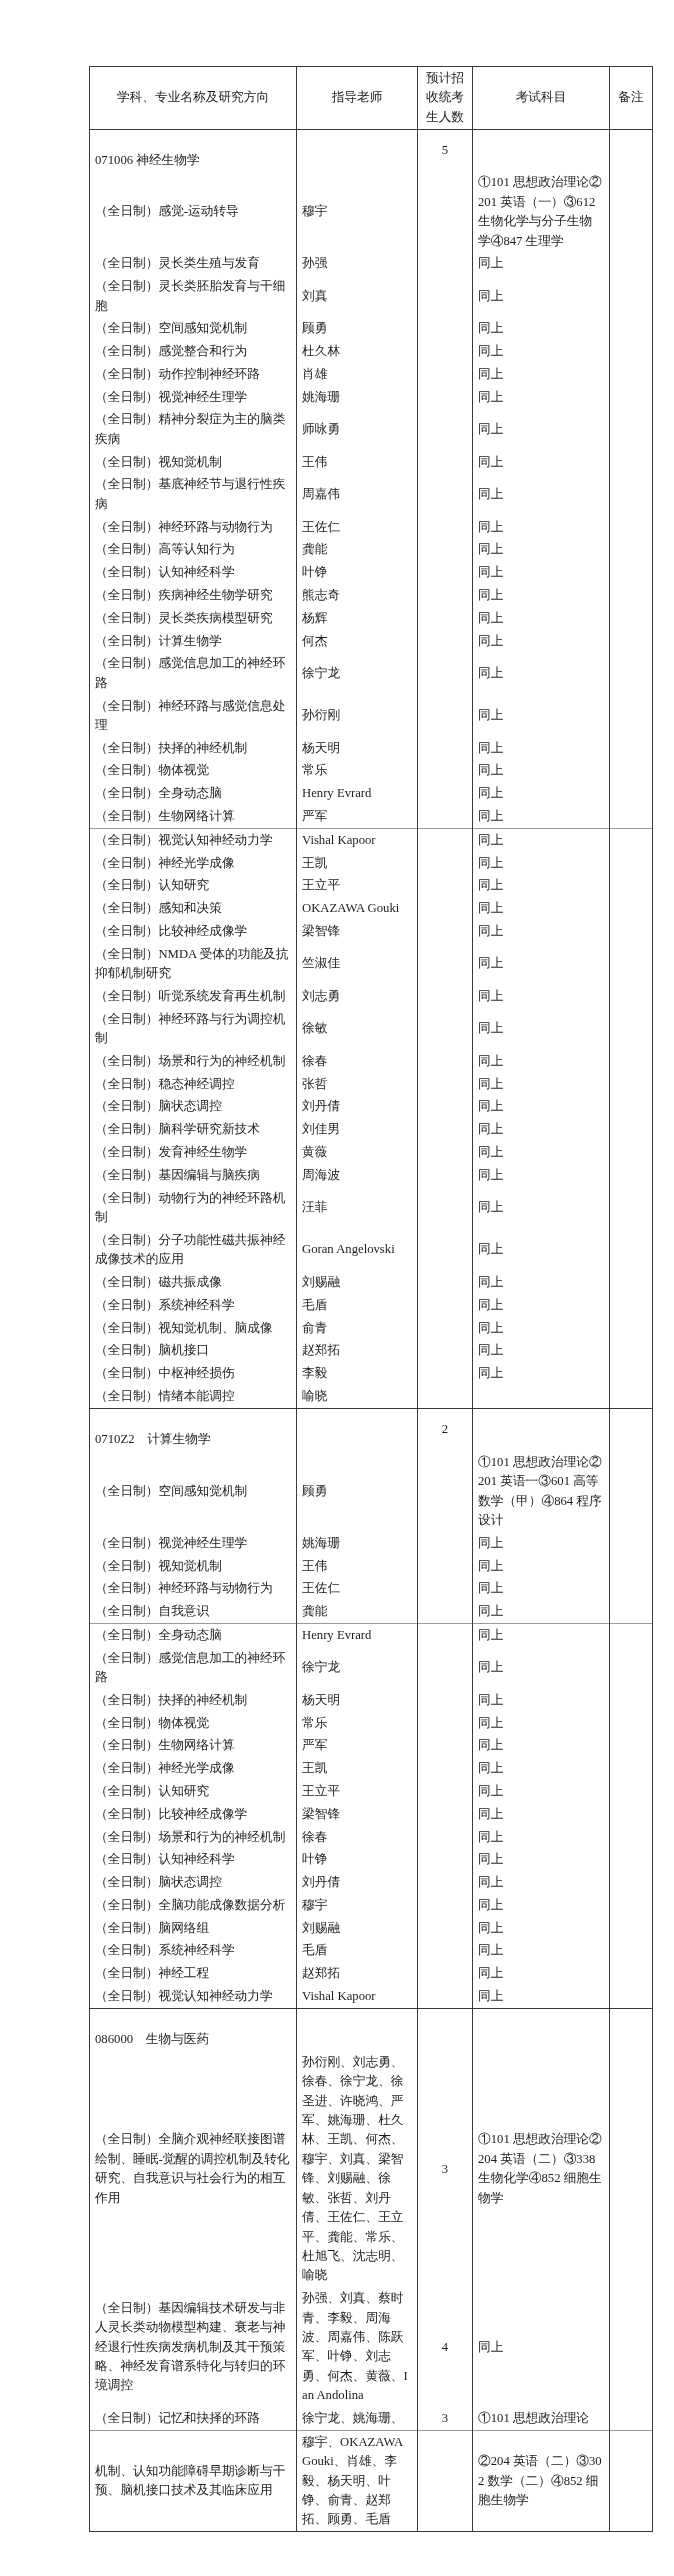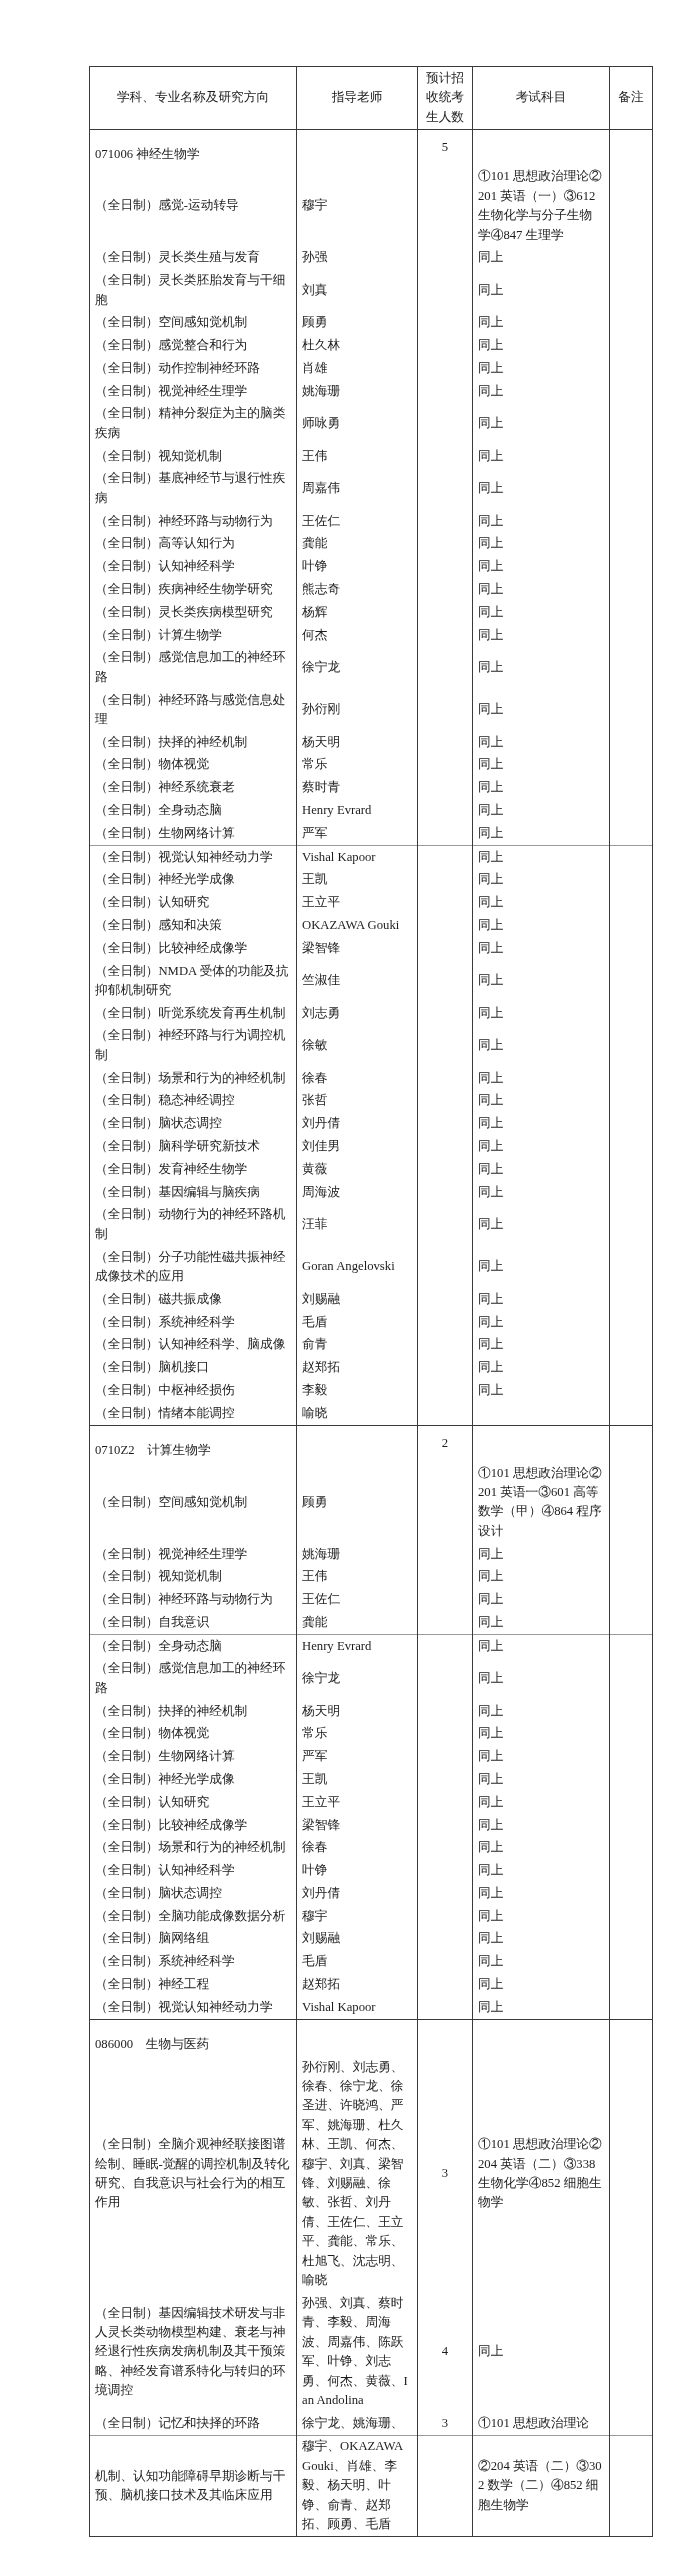--- a/index.html
+++ b/index.html
@@ -28,21 +28,21 @@
   }
   tr.section-start td{border-top:0.8px solid #3a3a3a;}
   tr.page-break td{border-top:0.8px solid #9a9a9a;}
   tbody tr:last-child td{border-bottom:0.8px solid #3a3a3a;}
   td.c-dir{text-align:left;}
   td.c-adv{text-align:left;}
   td.c-cnt{text-align:center;}
   td.c-exam{text-align:left;padding-left:6.7px;}
   td.c-rem{text-align:center;}
   tr.section-head td{border-bottom:0;}
-  tr.section-head td.c-dir{padding-top:15px;}
+  tr.section-head td.c-dir{padding-top:21px;}
 </style>
 </head>
 <body>
 
 <div class="page">
   <table class="catalog">
     <colgroup>
       <col style="width:207px">
       <col style="width:121px">
       <col style="width:55px">
@@ -200,27 +200,20 @@
     <td class="c-rem"></td>
   </tr>
         <tr>
     <td class="c-dir">（全日制）物体视觉</td>
     <td class="c-adv">常乐</td>
     <td class="c-cnt"></td>
     <td class="c-exam">同上</td>
     <td class="c-rem"></td>
   </tr>
         <tr>
-    <td class="c-dir">（全日制）神经系统衰老</td>
-    <td class="c-adv">蔡时青</td>
-    <td class="c-cnt"></td>
-    <td class="c-exam">同上</td>
-    <td class="c-rem"></td>
-  </tr>
-        <tr>
     <td class="c-dir">（全日制）全身动态脑</td>
     <td class="c-adv">Henry Evrard</td>
     <td class="c-cnt"></td>
     <td class="c-exam">同上</td>
     <td class="c-rem"></td>
   </tr>
         <tr>
     <td class="c-dir">（全日制）生物网络计算</td>
     <td class="c-adv">严军</td>
     <td class="c-cnt"></td>
@@ -347,21 +340,21 @@
     <td class="c-rem"></td>
   </tr>
         <tr>
     <td class="c-dir">（全日制）系统神经科学</td>
     <td class="c-adv">毛盾</td>
     <td class="c-cnt"></td>
     <td class="c-exam">同上</td>
     <td class="c-rem"></td>
   </tr>
         <tr>
-    <td class="c-dir">（全日制）认知神经科学、脑成像</td>
+    <td class="c-dir">（全日制）视知觉机制、脑成像</td>
     <td class="c-adv">俞青</td>
     <td class="c-cnt"></td>
     <td class="c-exam">同上</td>
     <td class="c-rem"></td>
   </tr>
         <tr>
     <td class="c-dir">（全日制）脑机接口</td>
     <td class="c-adv">赵郑拓</td>
     <td class="c-cnt"></td>
     <td class="c-exam">同上</td>

